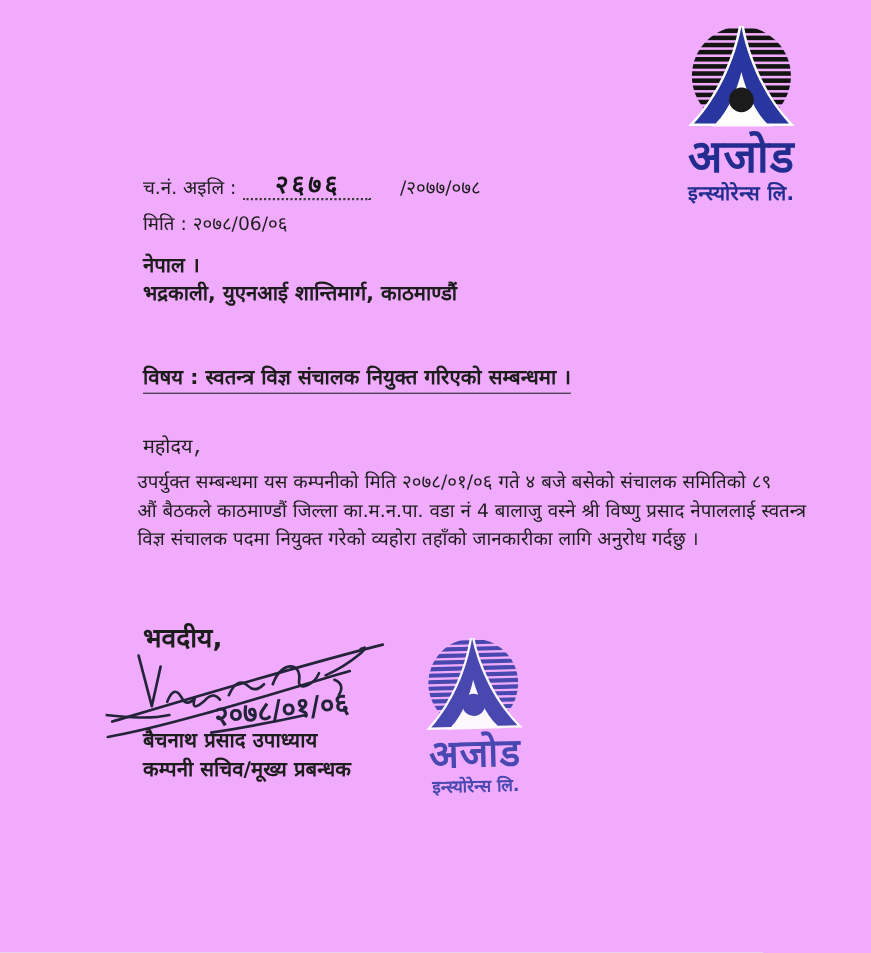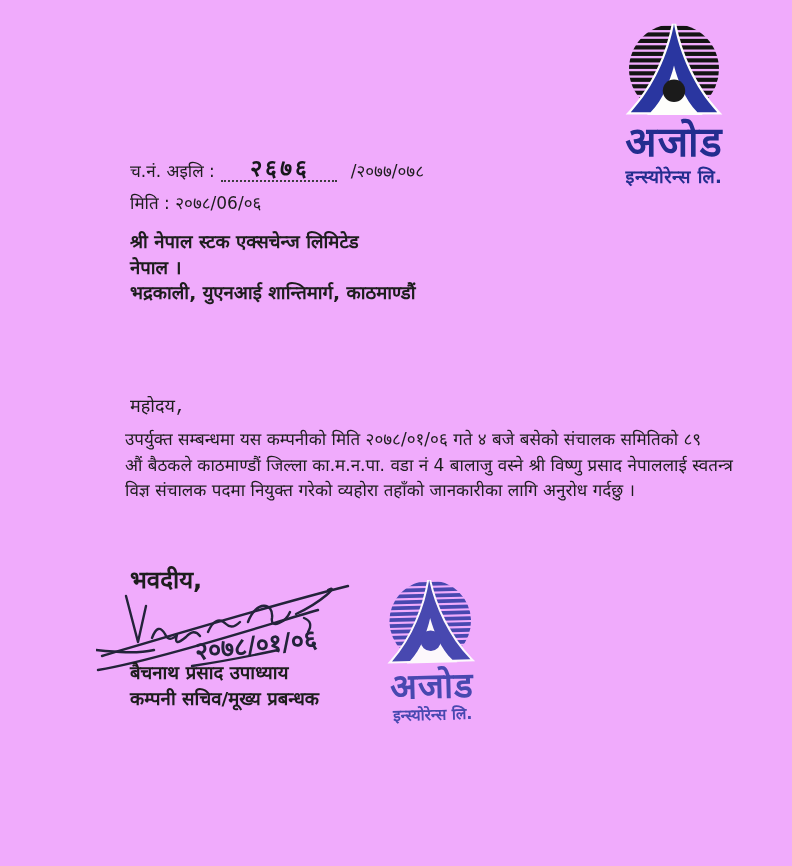--- a/index.html
+++ b/index.html
@@ -35,21 +35,21 @@
   .ref-label{vertical-align:baseline;margin-top:12px;}
   .hand-number{
     display:inline-block;min-width:108px;text-align:center;
     border-bottom:2px dotted #3a3a3a;
     font-size:23px;font-weight:700;color:#17171c;
     transform:skewX(-5deg);
     padding:0 4px 0 4px;margin:0 2px;
     letter-spacing:3px;line-height:1;
     position:relative;top:-1px;
   }
-  .ref-suffix{margin-left:5px;}
+  .ref-suffix{margin-left:18px;}
   .dateline{position:absolute;left:130px;top:191px;font-size:17px;}
 
   .address{position:absolute;left:130px;top:229px;font-size:18.5px;font-weight:600;line-height:25.5px;}
   .subject{
     position:absolute;left:130px;top:329px;
     font-size:18.5px;font-weight:700;
     border-bottom:1.6px solid #262626;padding-bottom:3px;
   }
   .salutation{position:absolute;left:130px;top:393px;font-size:18px;font-family:Liberation Mono, monospace;}
   .body-par{position:absolute;left:125px;top:427px;width:648px;font-size:17px;line-height:25.5px;}
@@ -119,25 +119,25 @@
 
   <div class="refline">
     <span class="ref-label">च.नं. अइलि :</span>
     <span class="hand-number">२६७६</span>
     <span class="ref-suffix">/२०७७/०७८</span>
   </div>
 
   <div class="dateline">मिति : २०७८/06/०६</div>
 
   <div class="address">
-    <div>श्री नेपाल स्टक एक्सचेन्ज लिमिटेड</div>
     <div>नेपाल ।</div>
     <div>भद्रकाली, युएनआई शान्तिमार्ग, काठमाण्डौं</div>
   </div>
 
+  <div class="subject">विषय : स्वतन्त्र विज्ञ संचालक नियुक्त गरिएको सम्बन्धमा ।</div>
 
   <div class="salutation">महोदय,</div>
 
   <div class="body-par">
     <div>उपर्युक्त सम्बन्धमा यस कम्पनीको मिति २०७८/०१/०६ गते ४ बजे बसेको संचालक समितिको ८९</div>
     <div>औं बैठकले काठमाण्डौं जिल्ला का.म.न.पा. वडा नं 4 बालाजु वस्ने श्री विष्णु प्रसाद नेपाललाई स्वतन्त्र</div>
     <div>विज्ञ संचालक पदमा नियुक्त गरेको व्यहोरा तहाँको जानकारीका लागि अनुरोध गर्दछु ।</div>
   </div>
 
   <div class="valediction">भवदीय,</div>

